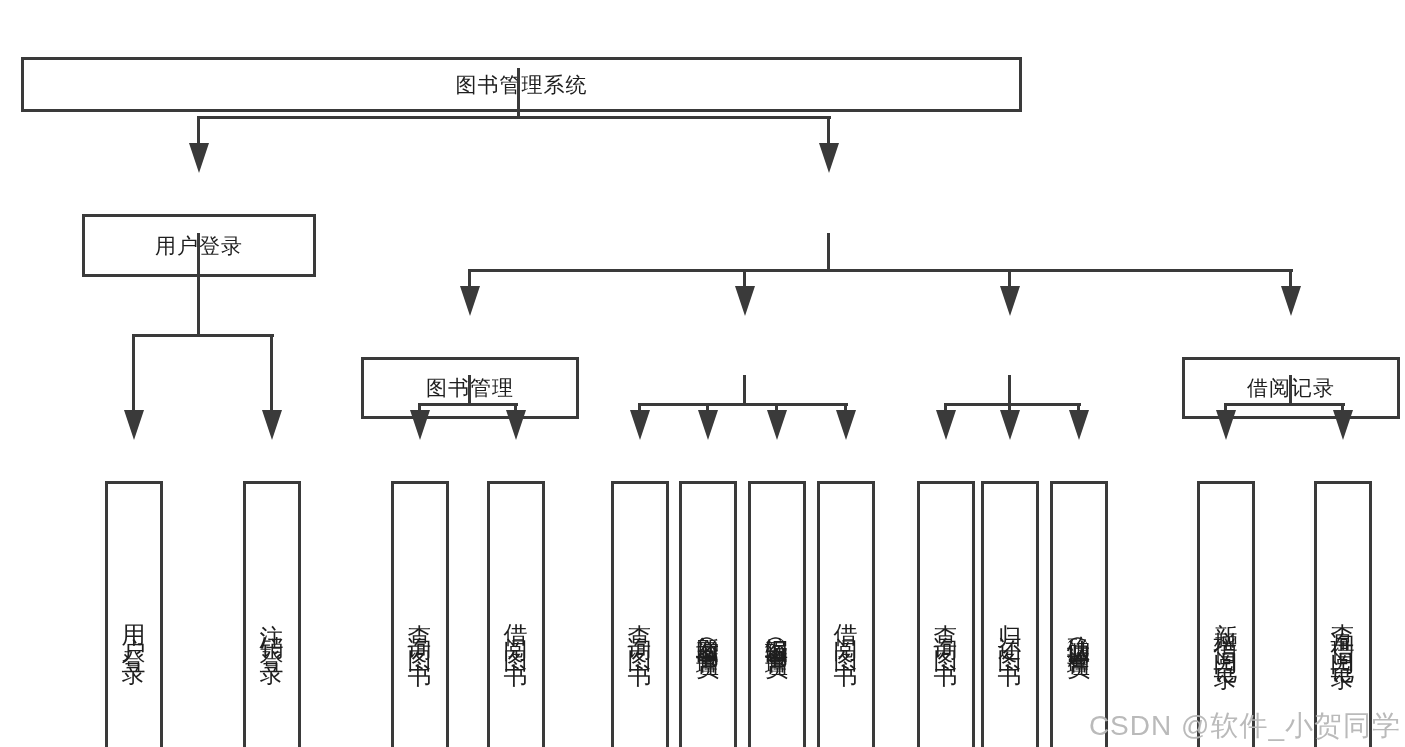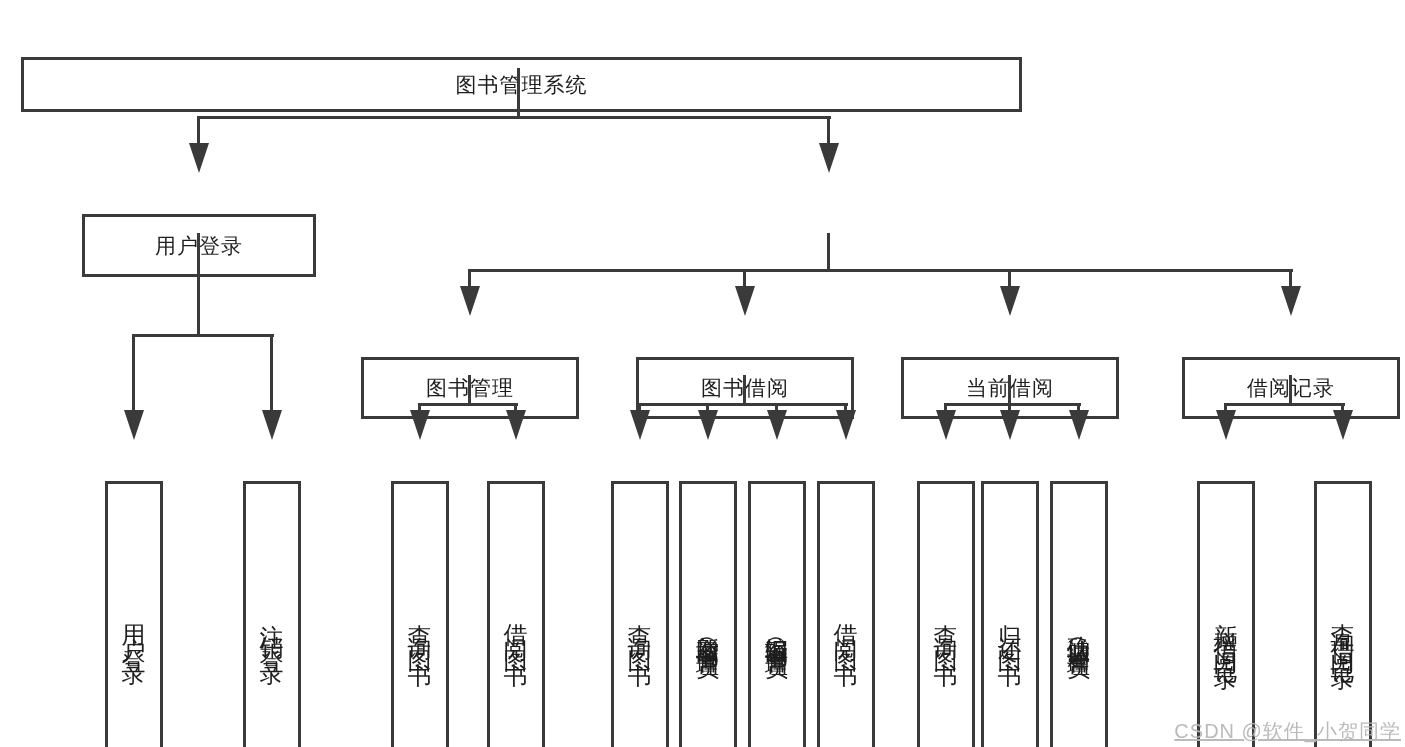--- a/index.html
+++ b/index.html
@@ -47,50 +47,43 @@
   .arrow{
     position:absolute;
     width:0;height:0;
     border-left:10px solid transparent;
     border-right:10px solid transparent;
     border-top:30px solid var(--line);
   }
   .watermark{
     position:absolute;
     right:4px;bottom:2px;
-    font-size:20px;
+    font-size:28px;
     color:var(--watermark);
     letter-spacing:1px;
     z-index:6;
     opacity:.95;
     white-space:nowrap;
-    text-decoration:underline;
   }
 </style>
 </head>
 <body>
 
 <div id="stage">
 
   <div class="node root">
     <span class="h-label">图书管理系统</span>
   </div>
 
   <div class="node l2" style="left:82px">
     <span class="h-label">用户登录</span>
   </div>
 
   <div class="node l3" style="left:361px">
     <span class="h-label">图书管理</span>
-  </div>
-  <div class="node l3" style="left:636px">
-    <span class="h-label">图书借阅</span>
-  </div>
-  <div class="node l3" style="left:901px">
-    <span class="h-label">当前借阅</span>
   </div>
   <div class="node l3" style="left:1182px">
     <span class="h-label">借阅记录</span>
   </div>
 
   <div class="node leaf" style="left:105px">
     <span class="vtext" style="letter-spacing: 13px;">用户登录</span>
   </div>
   <div class="node leaf" style="left:243px">
     <span class="vtext" style="letter-spacing: 13px;">注销登录</span>

